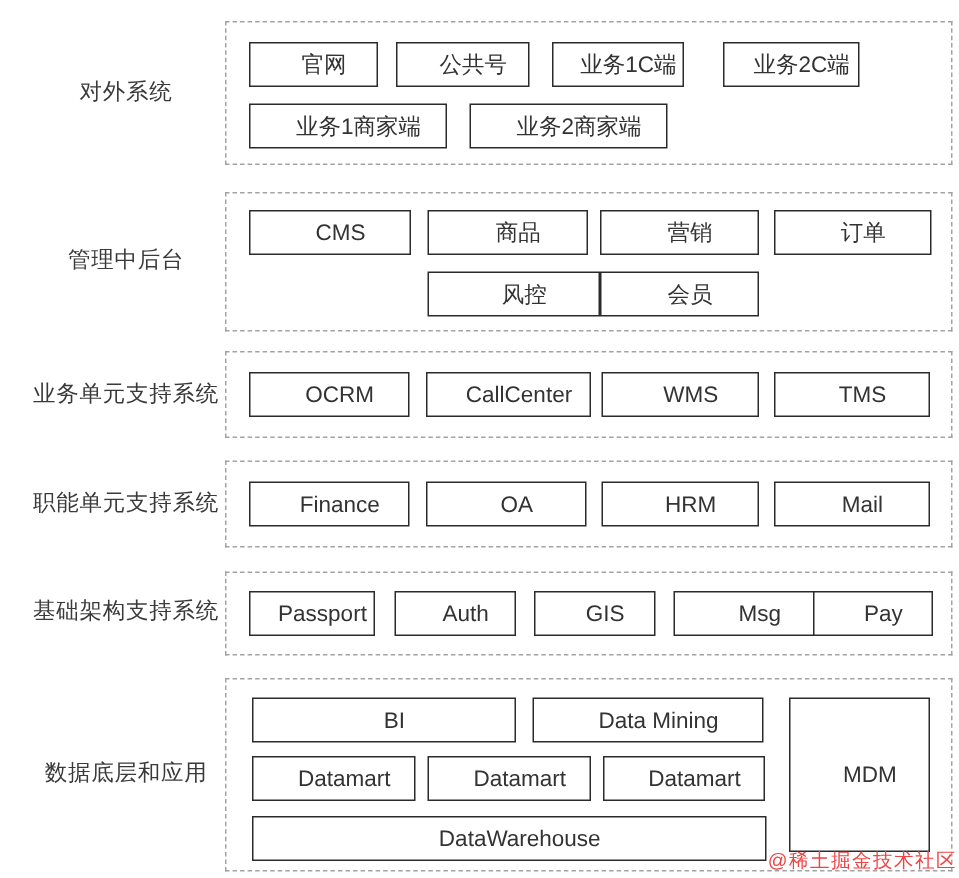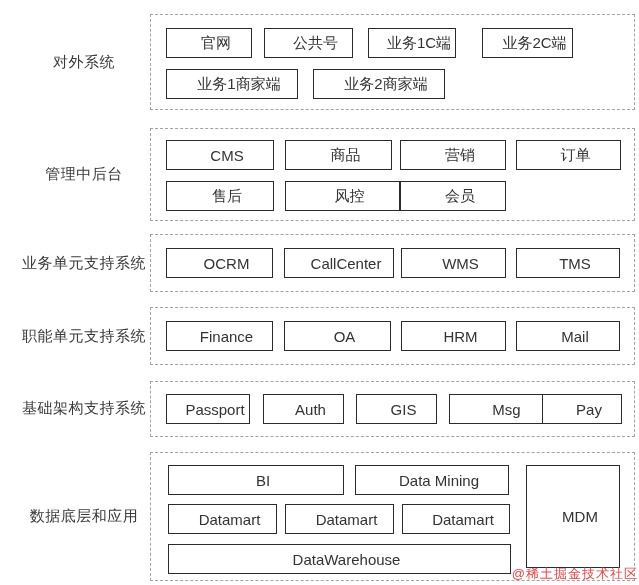--- a/index.html
+++ b/index.html
@@ -73,21 +73,20 @@
     <div class="box" style="left:15px;top:54px;width:132px">业务1商家端</div>
     <div class="box" style="left:162px;top:54px;width:132px">业务2商家端</div>
   </div>
 
   <div class="rlabel" style="top:164px">管理中后台</div>
   <div class="group" style="top:128px;height:93px">
     <div class="box" style="left:15px;top:11px;width:108px">CMS</div>
     <div class="box" style="left:134px;top:11px;width:107px">商品</div>
     <div class="box" style="left:249px;top:11px;width:106px">营销</div>
     <div class="box" style="left:365px;top:11px;width:105px">订单</div>
-    <div class="box" style="left:15px;top:52px;width:108px">售后</div>
     <div class="box" style="left:134px;top:52px;width:115px">风控</div>
     <div class="box" style="left:249px;top:52px;width:106px">会员</div>
   </div>
 
   <div class="rlabel" style="top:253px">业务单元支持系统</div>
   <div class="group" style="top:234px;height:58px">
     <div class="box" style="left:15px;top:13px;width:107px">OCRM</div>
     <div class="box" style="left:133px;top:13px;width:110px">CallCenter</div>
     <div class="box" style="left:250px;top:13px;width:105px">WMS</div>
     <div class="box" style="left:365px;top:13px;width:104px">TMS</div>

